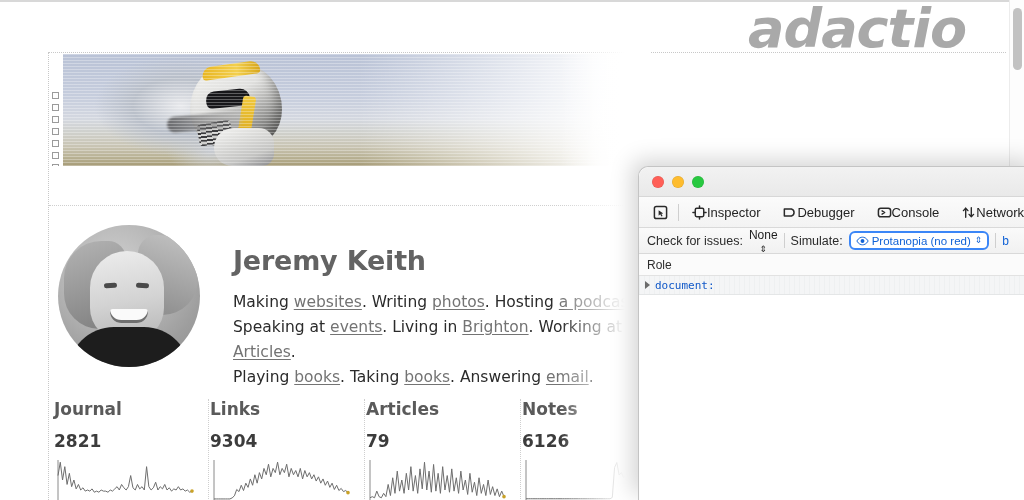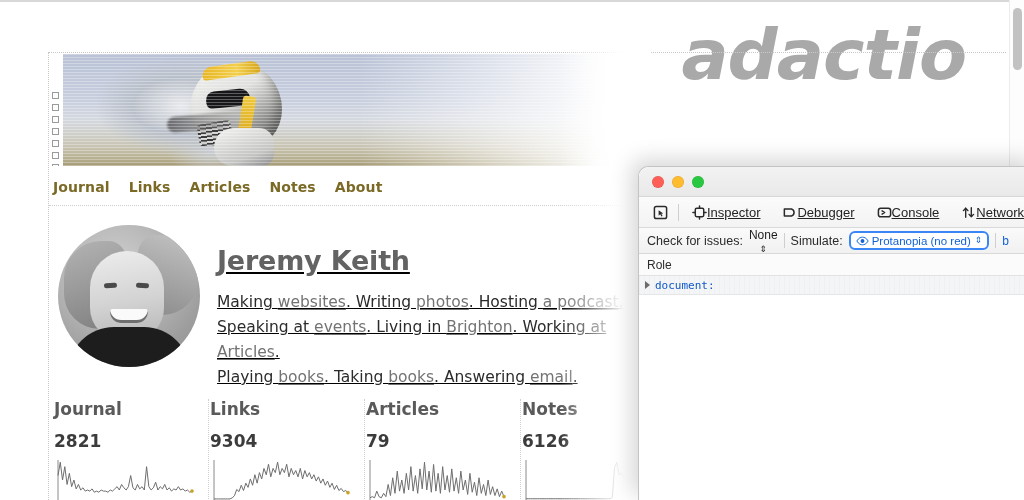--- a/index.html
+++ b/index.html
@@ -11,24 +11,24 @@
     font-family: "Liberation Sans", sans-serif;
   }
   #root { position: relative; width: 1024px; height: 500px; overflow: hidden; background:#fff; }
 
   
   .page { position: absolute; inset: 0; background:#fff; }
   .page-topline { position:absolute; top:0; left:0; width:1024px; height:2px;
     background:#d8d8d8; }
 
   .logo {
-    position: absolute; top: 20px; right: 58px;
+    position: absolute; top: 2px; right: 58px;
     font-family: "DejaVu Sans", "Liberation Sans", sans-serif;
     font-weight: 700; font-style: italic;
-    font-size: 70px; letter-spacing: -1px;
+    font-size: 54px; letter-spacing: -1px;
     color: #a9a9a9; line-height: 1;
   }
 
   
   .site-wrap {
     position: absolute; left: 48px; top: 52px; right: 18px;
     border-left: 1px dotted #c8c8c8;
     border-top: 1px dotted #c8c8c8;
     padding: 0;
     height: 448px;
@@ -125,21 +125,21 @@
     background: linear-gradient(200deg,#c4c4c4,#8a8a8a); border-radius: 20px 42px 38px 26px; }
   .av-face { position:absolute; left:32px; top:26px; width:74px; height:90px;
     background: linear-gradient(170deg,#ededed,#d3d3d3 55%,#b5b5b5); border-radius: 38px 38px 34px 34px; }
   .av-eyeL { position:absolute; left:46px; top:58px; width:13px; height:5px; background:#4a4a4a; border-radius:3px; transform:rotate(-4deg);}
   .av-eyeR { position:absolute; left:78px; top:58px; width:13px; height:5px; background:#4a4a4a; border-radius:3px; transform:rotate(4deg);}
   .av-mouth { position:absolute; left:52px; top:84px; width:38px; height:14px;
     background:#fafafa; border-radius: 4px 4px 16px 16px; box-shadow: inset 0 -3px 0 #6f6f6f; }
   .av-shirt { position:absolute; left:10px; bottom:-6px; width:122px; height:46px;
     background:#1d1d1d; border-radius: 56px 56px 0 0; }
 
-  .bio { position: absolute; left: 168px; top: 192px; width: 420px; text-decoration: underline; }
+  .bio { position: absolute; left: 184px; top: 192px; width: 420px; }
   .bio h1 {
     font-family:"DejaVu Sans","Liberation Sans",sans-serif;
     font-size: 27px; font-weight: 700; color: #636363; letter-spacing:-.2px;
     margin-bottom: 14px;
   }
   .bio p {
     font-size: 15.5px; line-height: 25px; color: #2b2b2b;
     font-family: "DejaVu Sans", "Liberation Sans", sans-serif;
   }
   .bio a { color: #737373; text-decoration: underline; text-underline-offset: 2px; }
@@ -199,21 +199,20 @@
     height: 31px; display:flex; align-items:center;
     background: linear-gradient(to bottom,#fbfbfb,#f3f3f3);
     border-bottom: 1px solid #d9d9d9;
     padding-left: 8px; gap: 0px; white-space:nowrap;
   }
   .dt-tab {
     display:flex; align-items:center; 
     padding: 0 11px; height:31px;
     font-size: 13px; color:#232323;
     font-family:"Liberation Sans", sans-serif;
-    text-decoration:underline;
   }
   .dt-tab.icon-only { padding: 0 8px 0 6px; }
   .dt-sep { width:1px; height:17px; background:#cfcfcf; margin: 0 2px; }
   .dt-ico { width:15px; height:15px; display:inline-block; }
 
   .dt-subbar {
     height: 26px; display:flex; align-items:center;
     background: linear-gradient(to bottom,#fafafa,#f1f1f1);
     border-bottom: 1px solid #d9d9d9;
     padding-left: 8px; font-size: 12.5px; color:#2b2b2b;
@@ -281,23 +280,20 @@
           <i></i>
             <i></i>
             <i></i>
             <i></i>
             <i></i>
             <i></i>
             <i></i>
         </div>
       </div>
 
-      <nav class="nav">
-        <a href="#">Journal</a><a href="#">Links</a><a href="#">Articles</a><a href="#">Notes</a><a href="#">About</a>
-      </nav>
       <div class="nav-rule"></div>
 
       <div class="avatar">
         <div class="av-hairL"></div>
         <div class="av-hairR"></div>
         <div class="av-face"></div>
         <div class="av-eyeL"></div>
         <div class="av-eyeR"></div>
         <div class="av-mouth"></div>
         <div class="av-shirt"></div>

